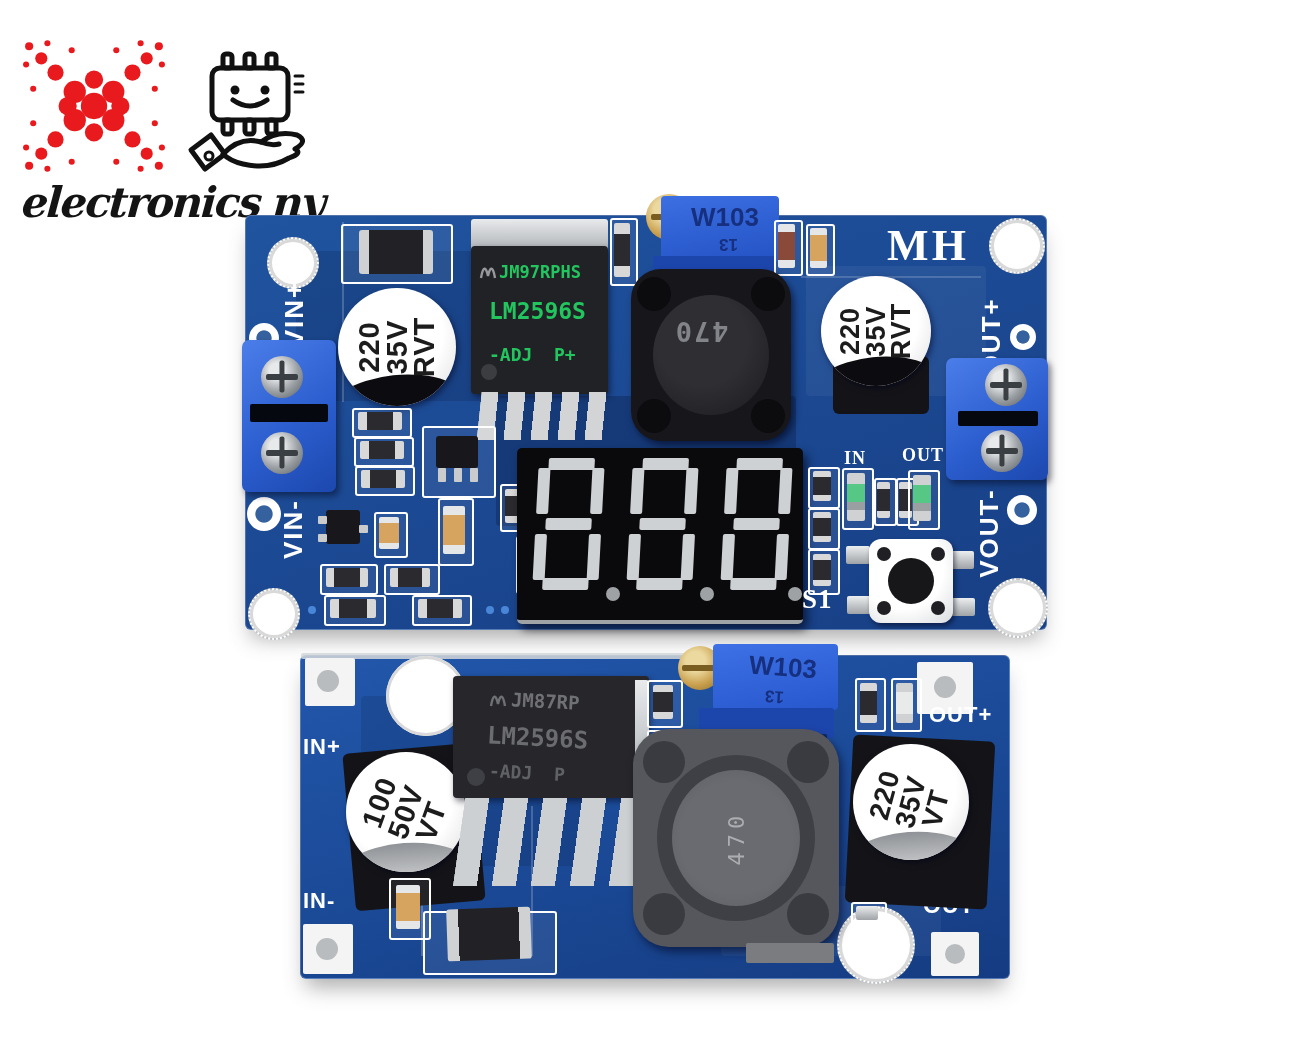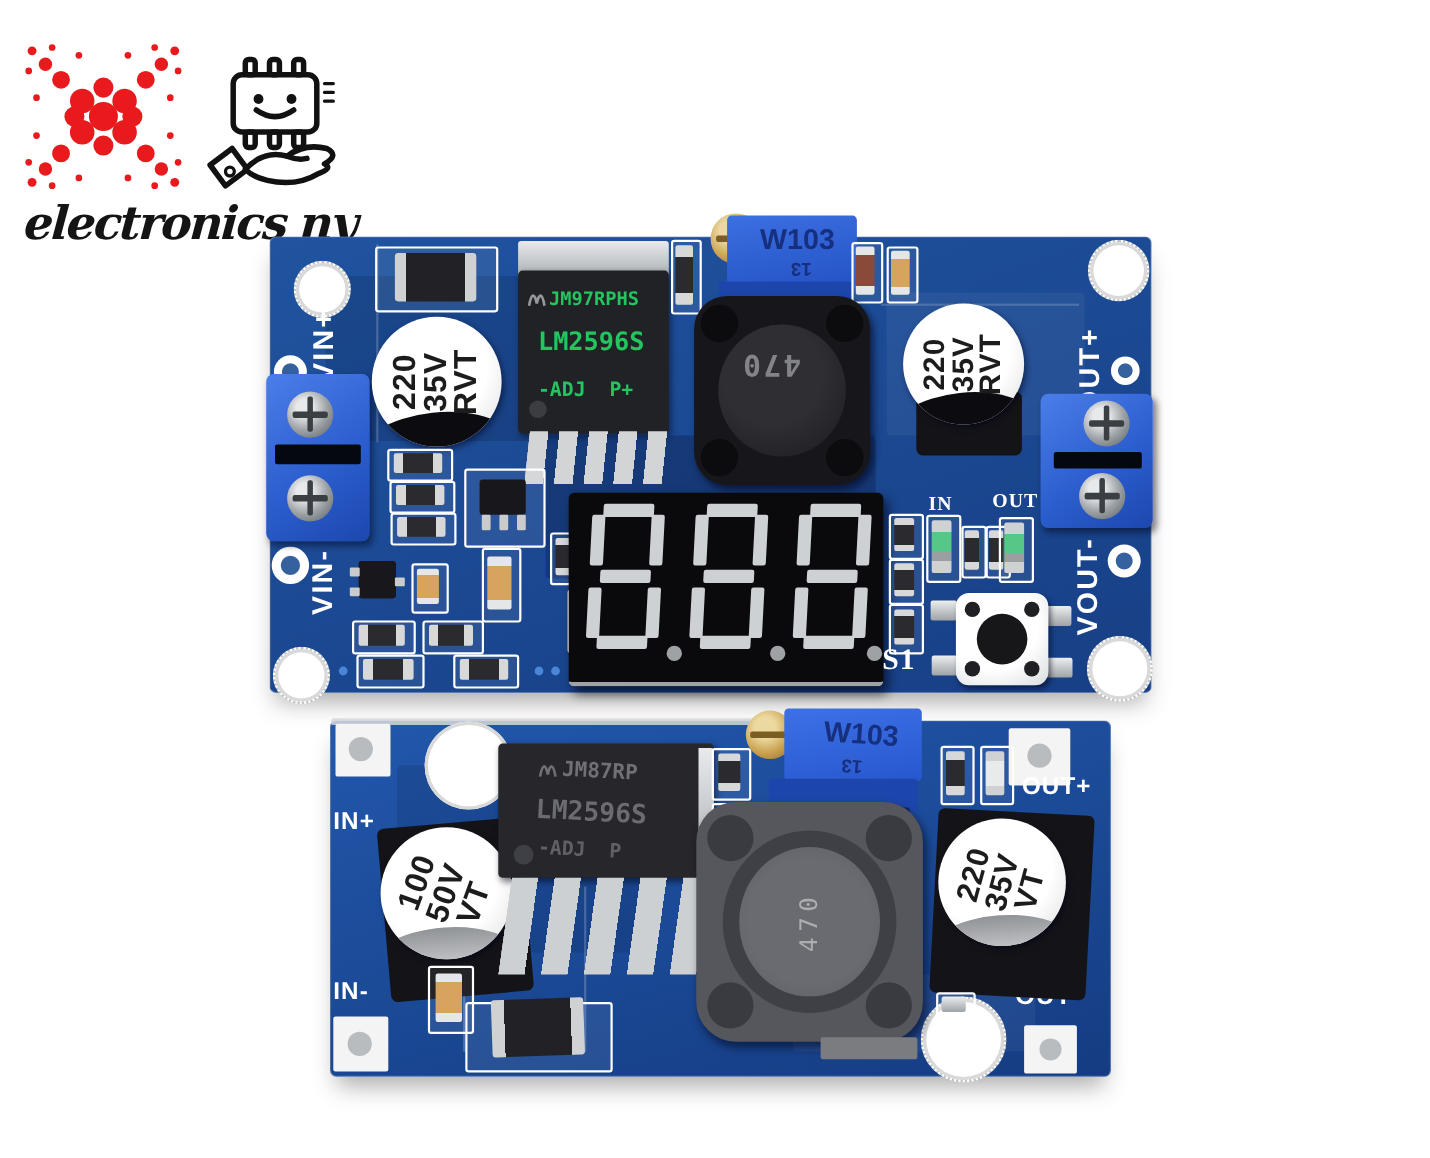--- a/index.html
+++ b/index.html
@@ -262,20 +262,21 @@
     <div class="capbase" style="left:587px;top:140px;width:96px;height:58px;"></div>
     <div class="cap" style="left:575px;top:60px;width:110px;height:110px;">
       <div class="capdark"></div>
       <div class="capmark" style="font-size:27px;">
         <div>220</div>
         <div>35V</div>
         <div>RVT</div>
       </div>
     </div>
 
+    <div class="hlabel serif" style="left:622px;top:4px;width:120px;text-align:center;font-size:44px;letter-spacing:3px;">MH</div>
 
     <div class="pad" style="left:106px;top:192px;width:56px;height:26px;"></div>
     <div class="rbodyh" style="left:112px;top:196px;width:44px;height:18px;"></div>
     <div class="pad" style="left:108px;top:221px;width:56px;height:26px;"></div>
     <div class="rbodyh" style="left:114px;top:225px;width:44px;height:18px;"></div>
     <div class="pad" style="left:109px;top:250px;width:56px;height:26px;"></div>
     <div class="rbodyh" style="left:115px;top:254px;width:44px;height:18px;"></div>
 
     <div class="pad" style="left:176px;top:210px;width:70px;height:68px;"></div>
     <div class="sot" style="left:190px;top:220px;width:42px;height:32px;"></div>

